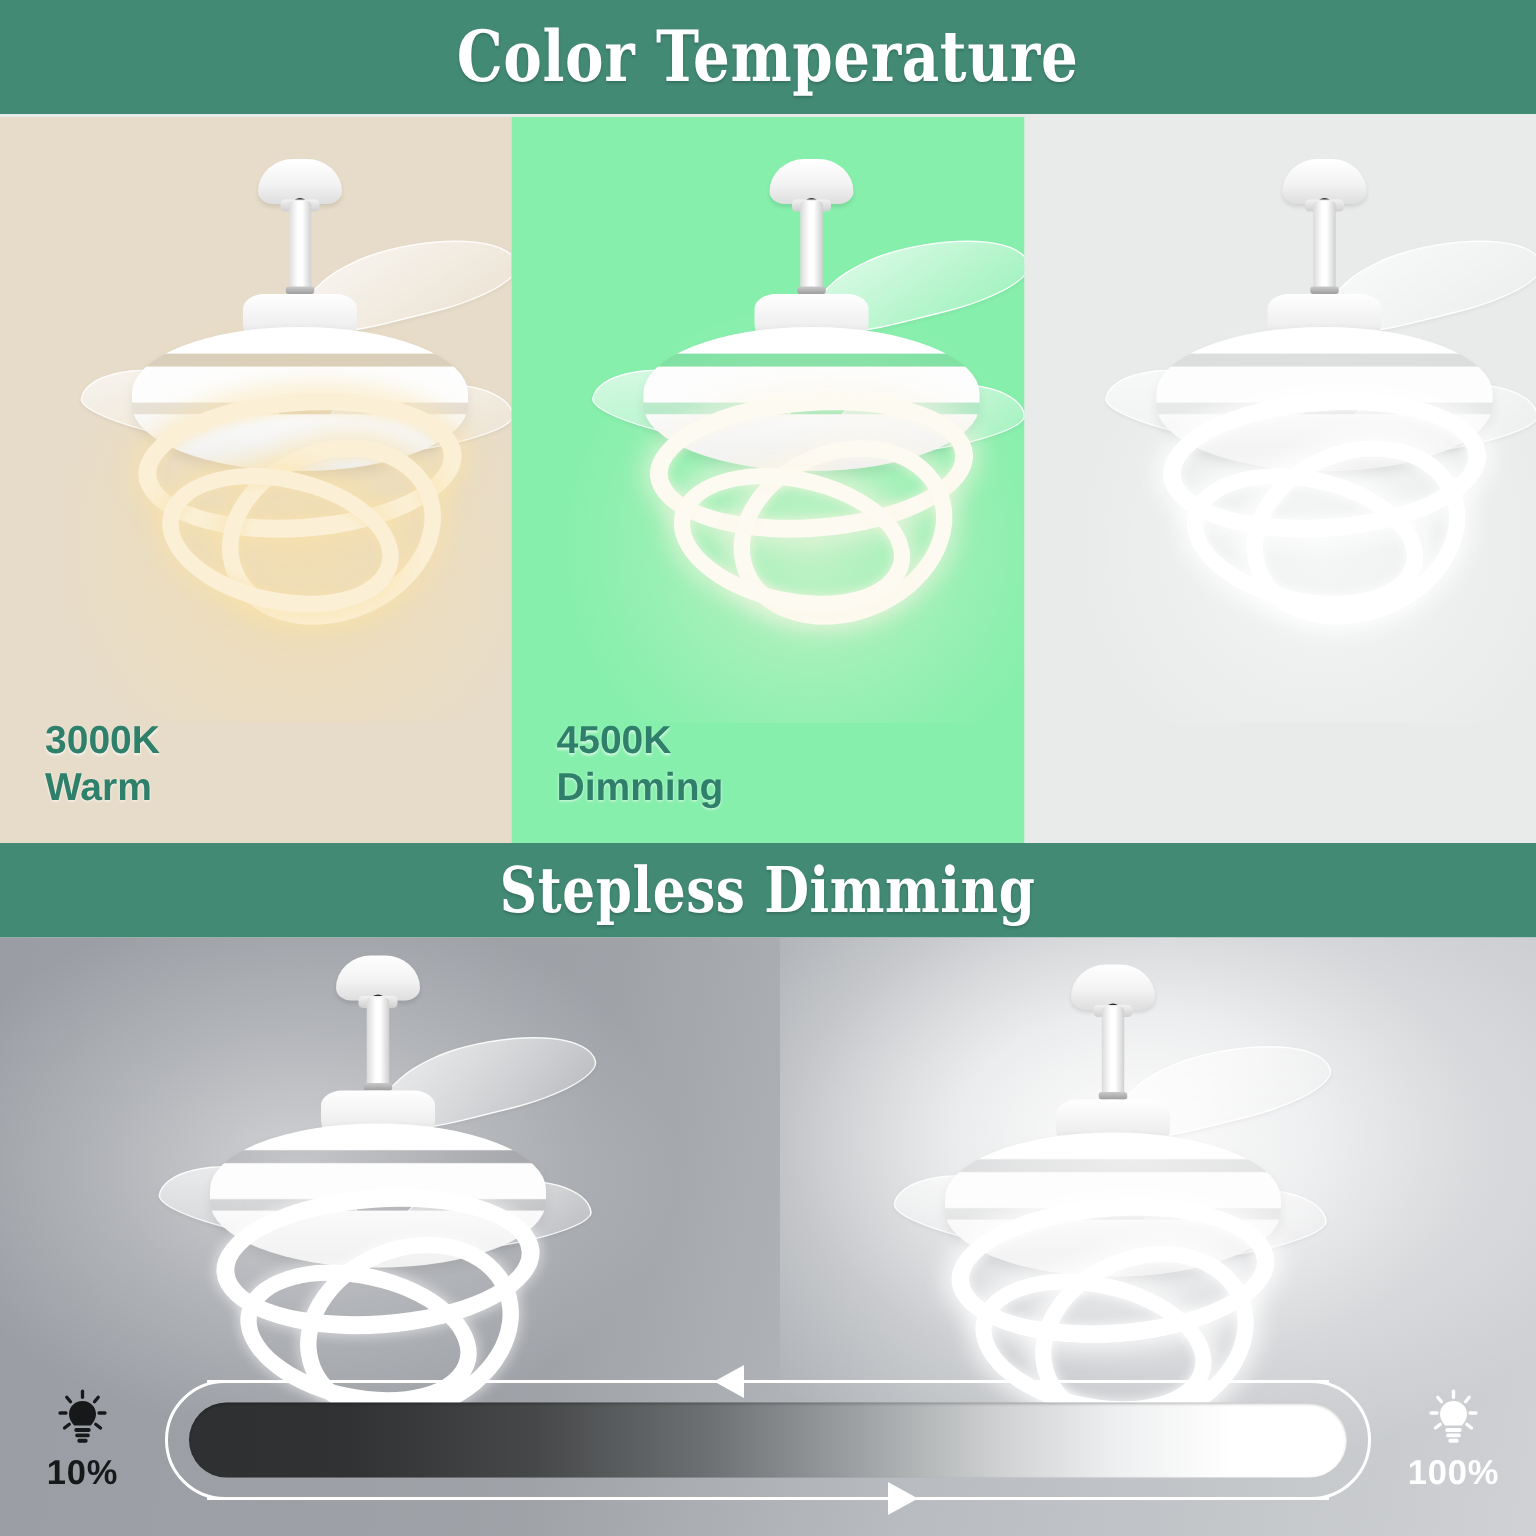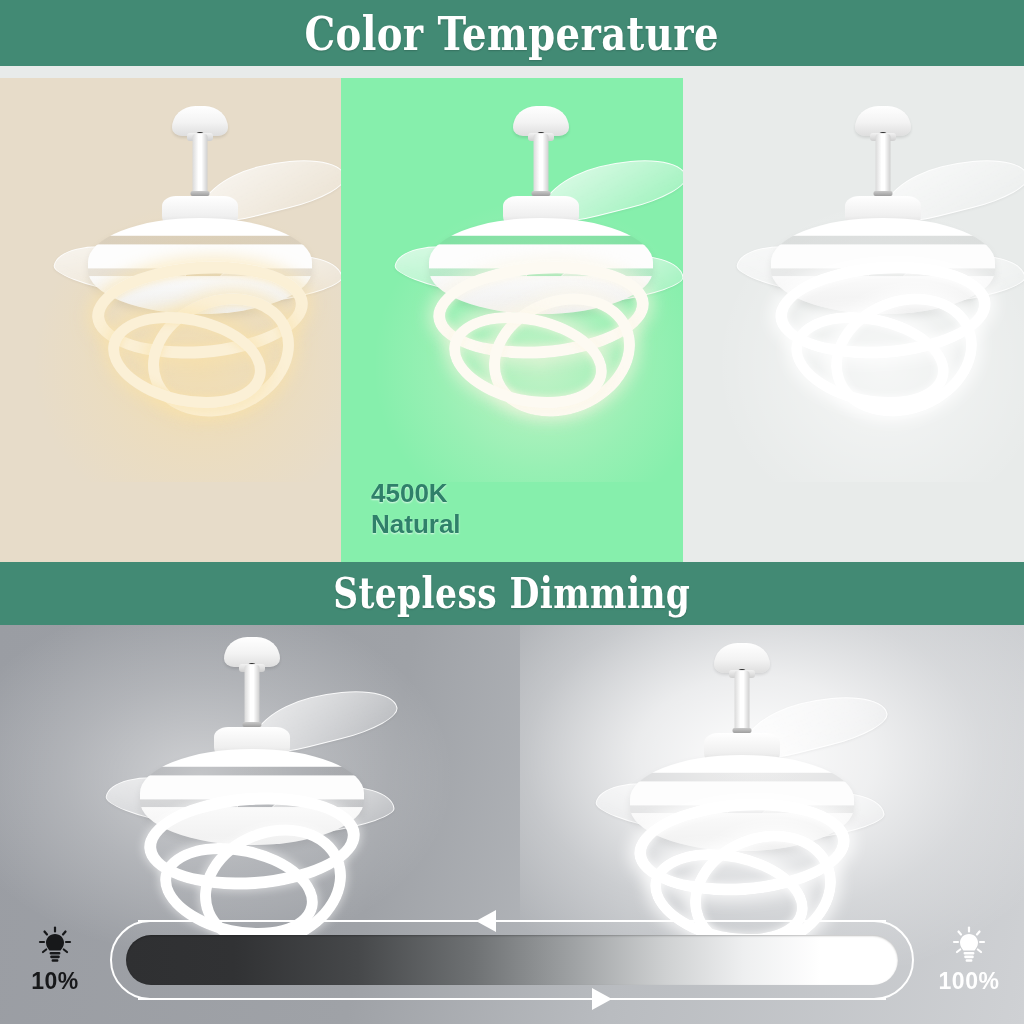--- a/index.html
+++ b/index.html
@@ -18,21 +18,21 @@
   }
   .banner-title {
     font-family:"DejaVu Serif","Liberation Serif",serif;
     font-weight:bold;
     color:#ffffff;
     letter-spacing:.5px;
     transform:scaleX(.82);
     text-shadow:0 1px 2px rgba(0,0,0,.18);
     white-space:nowrap;
   }
-  #banner-ct { top:0; height:66px; }
+  #banner-ct { top:0; height:76px; }
   #banner-ct .banner-title { font-size:47px; }
   #banner-sd { top:562px; height:63px;align-items:center; }
   #banner-sd .banner-title { font-size:42px; }
 
   
   .ct-section {
     position:absolute; top:78px; left:0; width:1024px; height:484px;
     display:flex;
   }
   .ct-panel { position:relative; height:100%; overflow:hidden; }
@@ -235,41 +235,45 @@
         <div class="fan-canopy">
             <span class="screw"></span>
           </div>
         <div class="fan-rod"></div>
         <div class="fan-motor"></div>
         <div class="drum"></div>
         <div class="ring r1"></div>
         <div class="ring r2"></div>
         <div class="ring r3"></div>
       </div>
+      <div class="ct-label">
+        <span class="kelvin">3000K</span>
+        <span class="tone">Warm</span>
+      </div>
     </div>
 
     <div class="ct-panel p2">
       <div class="fan natural" style="left:88px; top:28px; width:224px; height:340px;">
         <div class="glow"></div>
         <div class="blade b-top"></div>
         <div class="blade b-left"></div>
         <div class="blade b-right"></div>
         <div class="fan-canopy">
             <span class="screw"></span>
           </div>
         <div class="fan-rod"></div>
         <div class="fan-motor"></div>
         <div class="drum"></div>
         <div class="ring r1"></div>
         <div class="ring r2"></div>
         <div class="ring r3"></div>
       </div>
       <div class="ct-label">
         <span class="kelvin">4500K</span>
-        <span class="tone">Natural</span>
+        <span class="tone">Dimming</span>
       </div>
     </div>
 
     <div class="ct-panel p3">
       <div class="fan white" style="left:88px; top:28px; width:224px; height:340px;">
         <div class="glow"></div>
         <div class="blade b-top"></div>
         <div class="blade b-left"></div>
         <div class="blade b-right"></div>
         <div class="fan-canopy">

